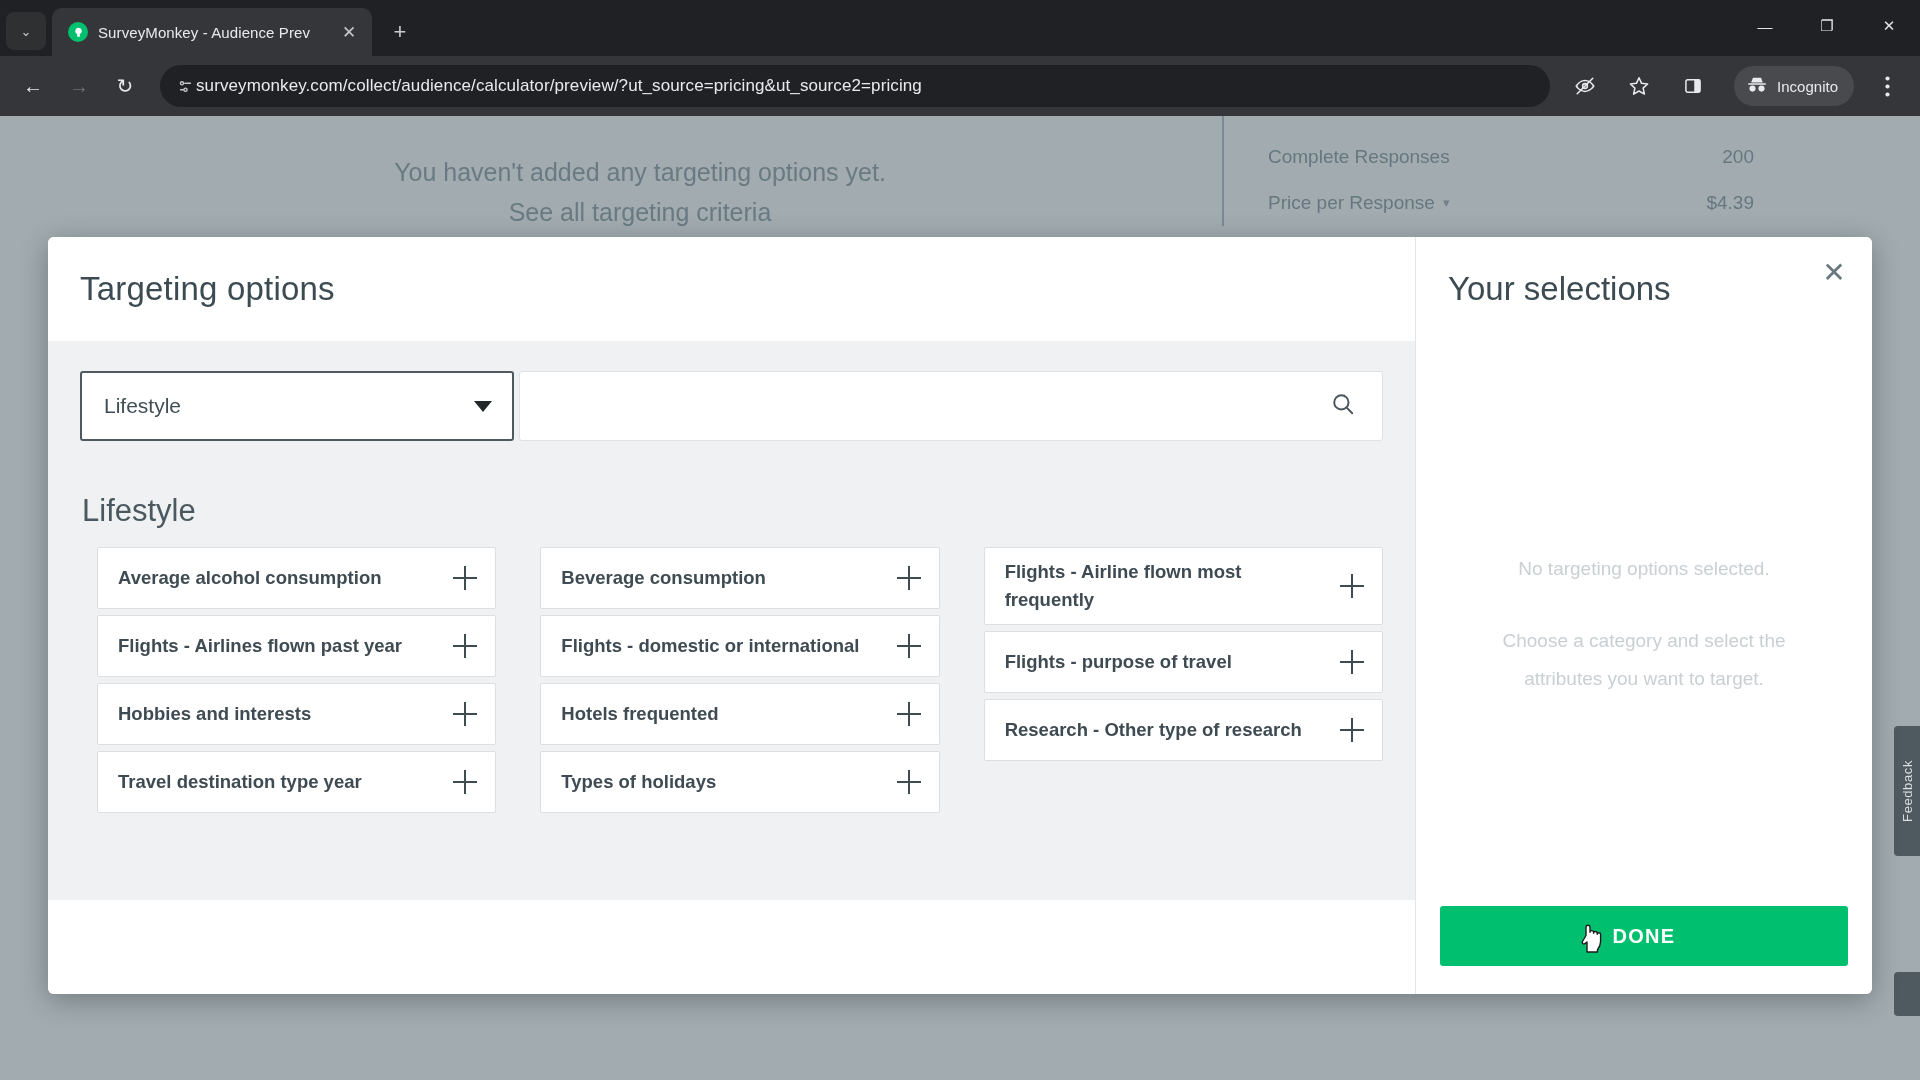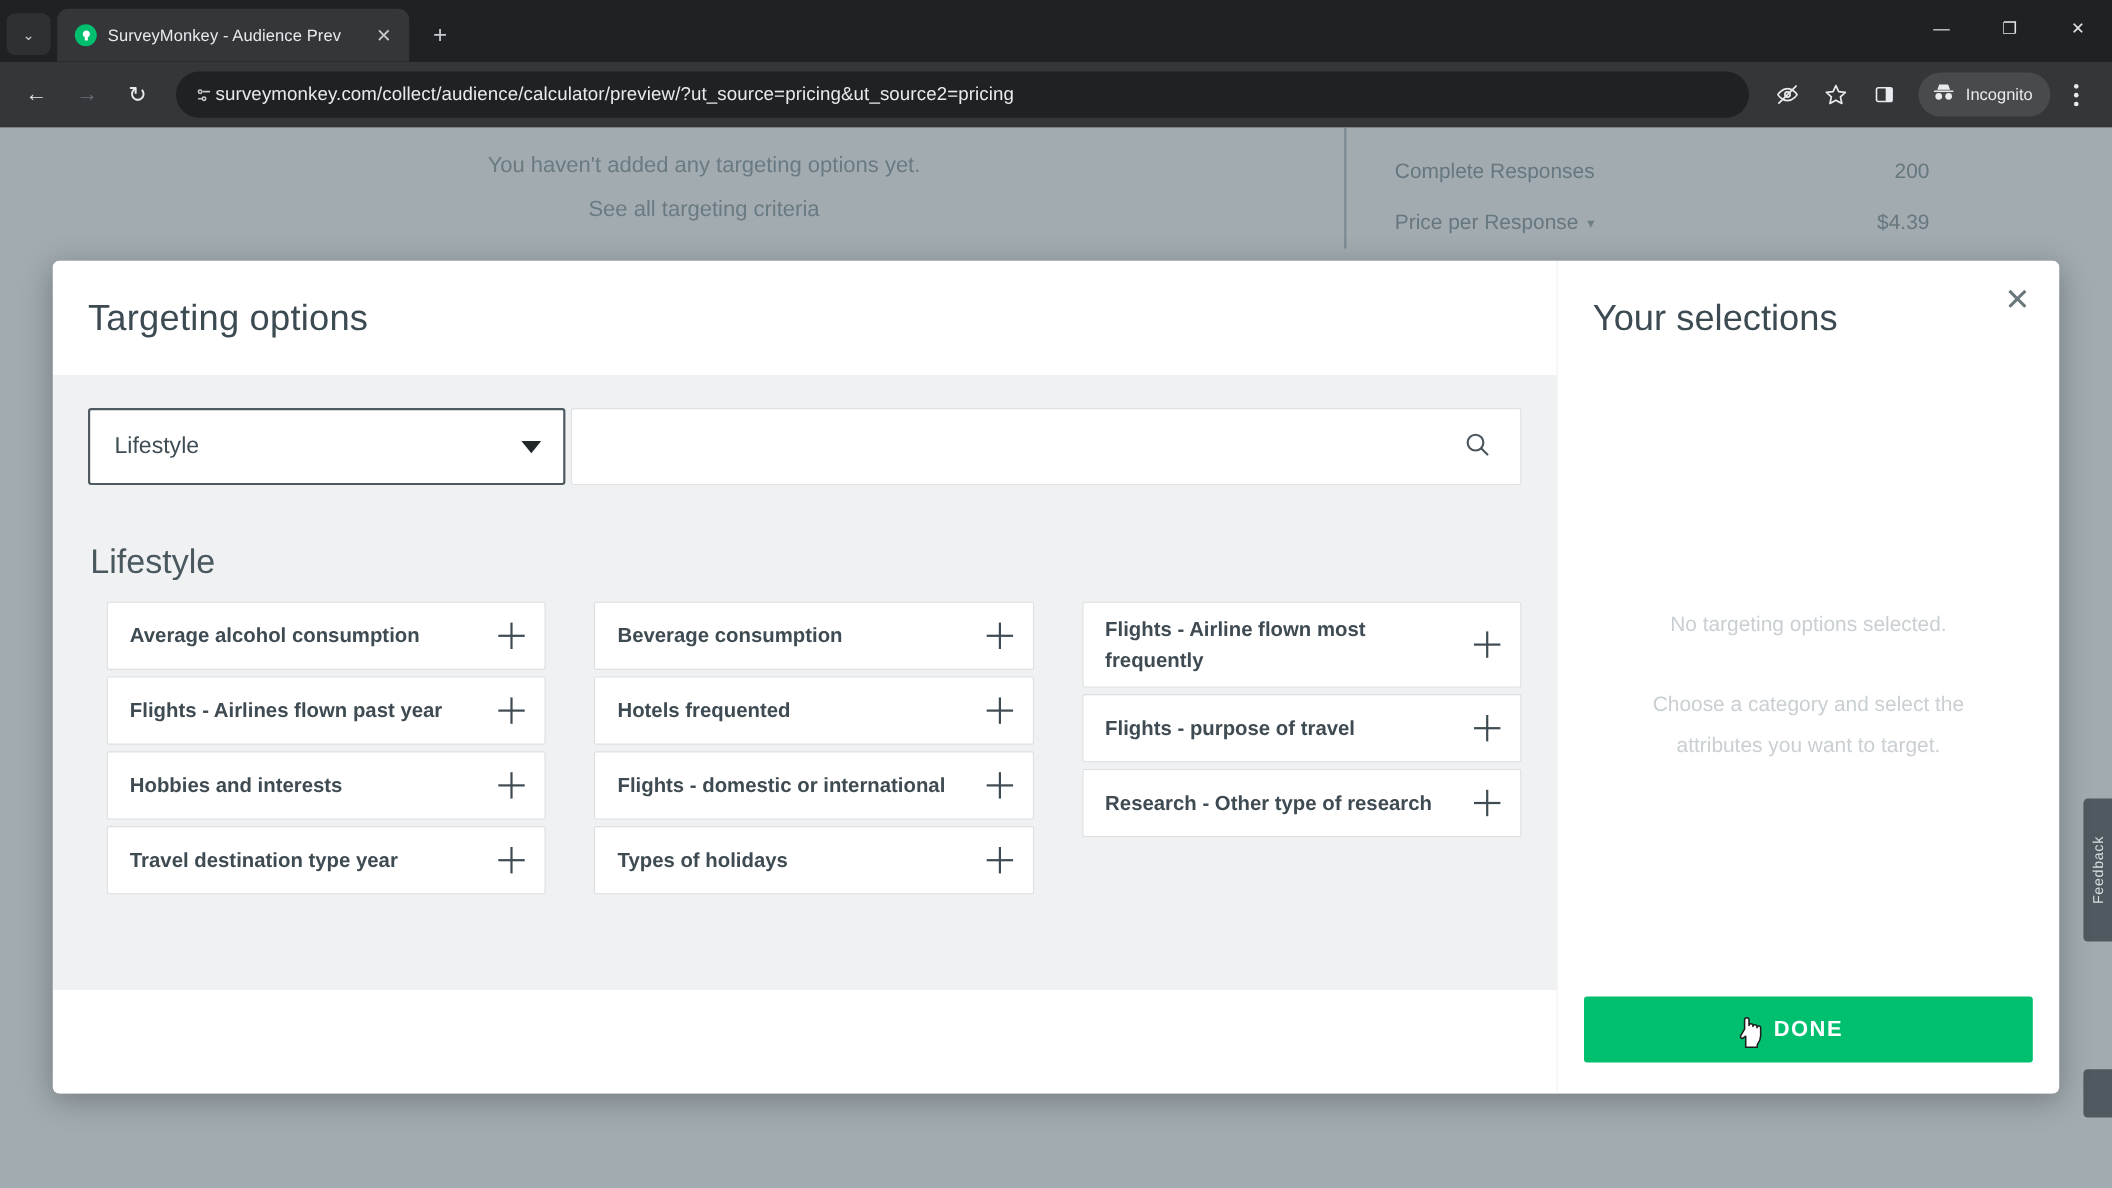--- a/index.html
+++ b/index.html
@@ -65,40 +65,40 @@
     color: #e8eaed; font-size: 20px;
   }
   .navbtn.disabled { color: #6d7074; }
   .omnibox {
     flex: 1; height: 42px; margin: 0 10px;
     background: #202124; border-radius: 21px;
     display: flex; align-items: center; padding: 0 14px; 
   }
   .omni-icon { width: 22px; height: 22px; display:flex; align-items:center; justify-content:center; color:#c4c7ca; }
   .omni-url { color: #e8eaed; font-size: 17px; letter-spacing: .1px; white-space: nowrap; overflow: hidden; }
-  .tb-right { display: flex; align-items: center; gap: 2px; }
+  .tb-right { display: flex; align-items: center; gap: 12px; }
   .tb-icon {
     width: 42px; height: 42px; border-radius: 50%;
     display: flex; align-items: center; justify-content: center; color: #e8eaed;
   }
   .incognito-pill {
     height: 40px; border-radius: 20px; background: #494a4d;
     display: flex; align-items: center; gap: 9px; padding: 0 16px 0 12px; margin-left: 8px;
     color: #e8eaed; font-size: 15px;
   }
 
   
   .page {
     position: absolute; left: 0; top: 116px; width: 1920px; height: 964px;
     background: #ffffff; overflow: hidden;
   }
   .bg-content { position: relative; width: 100%; height: 100%; }
   .bg-left-text {
-    position: absolute; left: 320px; top: 14px; width: 640px;
-    text-align: center; color: #6e7f86; font-size: 20px; line-height: 40px;
+    position: absolute; left: 320px; top: 36px; width: 640px;
+    text-align: center; color: #6e7f86; font-size: 25px; line-height: 40px;
   }
   .bg-link { color: #6e7f86; text-align: center; }
   .bg-panel {
     position: absolute; left: 1222px; top: 0; width: 588px; padding: 18px 56px 0 44px;
     border-left: 2px solid #9aa8ad;
   }
   .bg-row { display: flex; justify-content: space-between; align-items: center; color: #65777e; font-size: 19px; line-height: 46px; }
   .bg-row .chev { font-size: 13px; margin-left: 8px; color:#7d8d93; }
   .bg-label { display: flex; align-items: center; }
 
@@ -351,25 +351,25 @@
               <span class="plus"></span>
             </div>
           </div>
 
           <div class="col">
             <div class="opt">
               <span class="opt-label">Beverage consumption</span>
               <span class="plus"></span>
             </div>
             <div class="opt">
+              <span class="opt-label">Flights - domestic or international</span>
+              <span class="plus"></span>
+            </div>
+            <div class="opt">
               <span class="opt-label">Hotels frequented</span>
-              <span class="plus"></span>
-            </div>
-            <div class="opt">
-              <span class="opt-label">Flights - domestic or international</span>
               <span class="plus"></span>
             </div>
             <div class="opt">
               <span class="opt-label">Types of holidays</span>
               <span class="plus"></span>
             </div>
           </div>
 
           <div class="col">
             <div class="opt">

